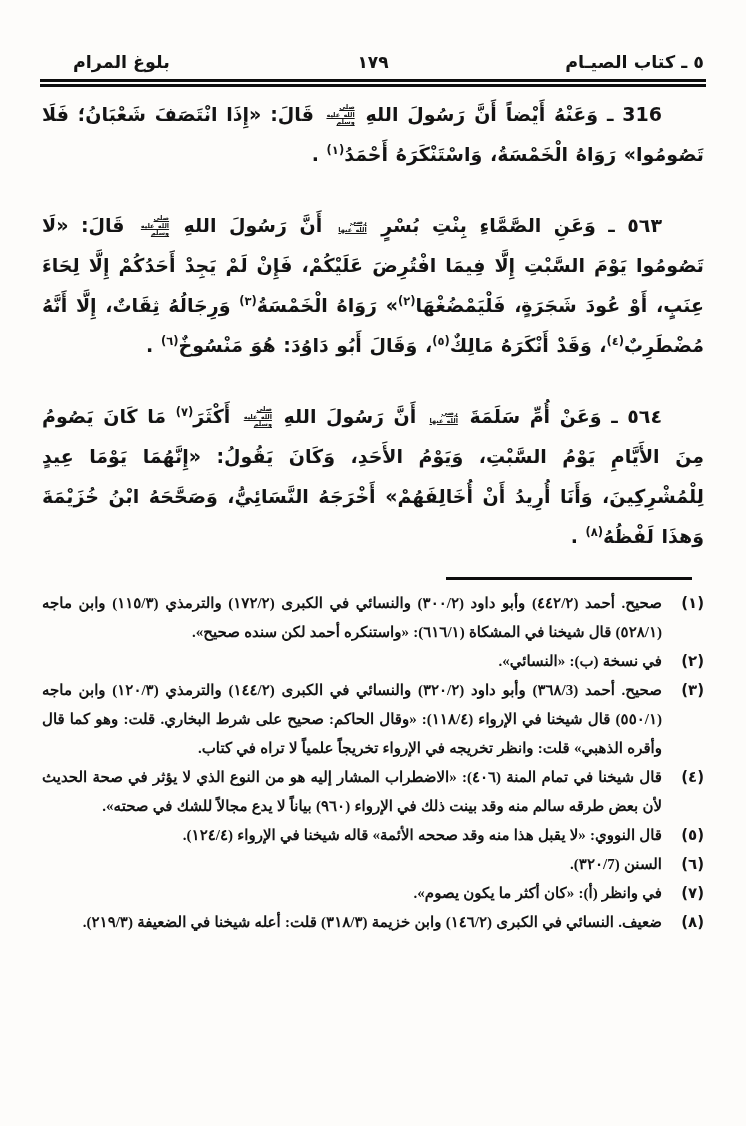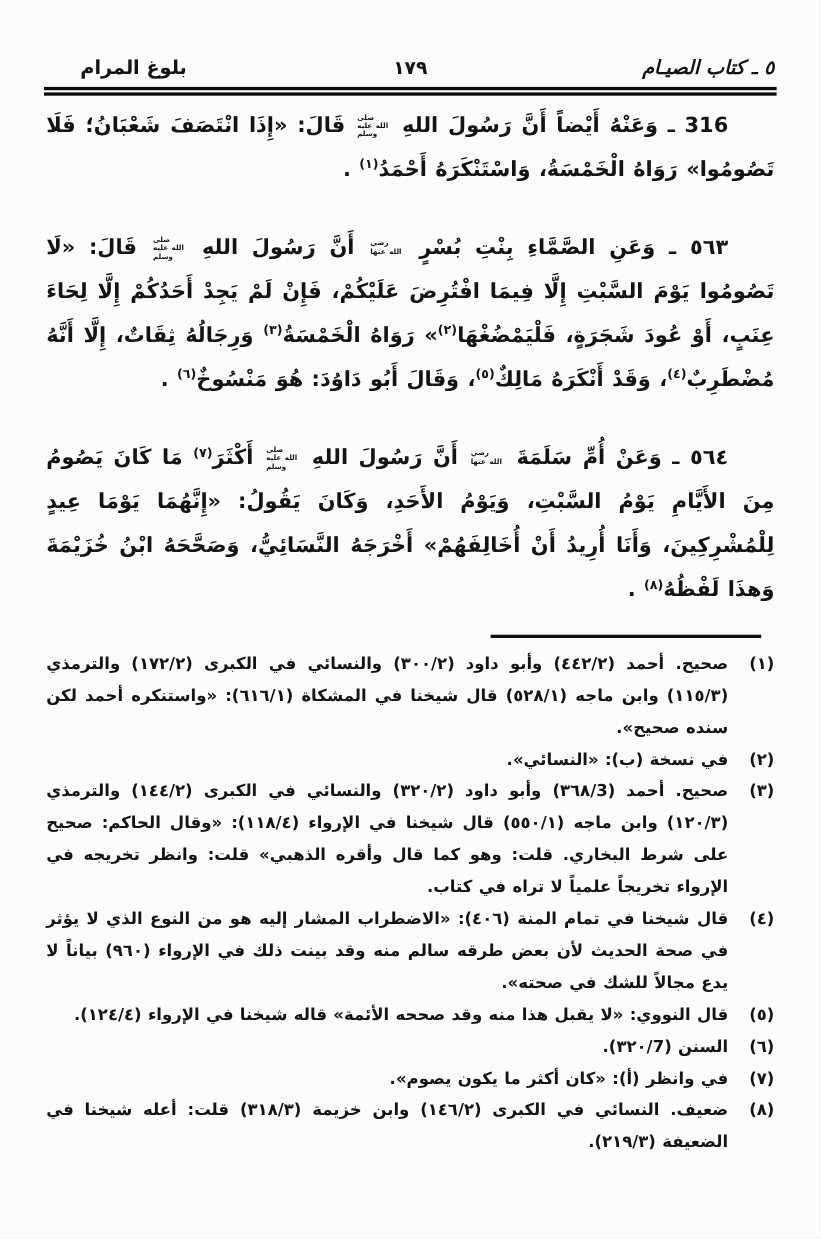--- a/index.html
+++ b/index.html
@@ -20,21 +20,21 @@
 
   
   .header{
     display:grid;
     grid-template-columns:1fr auto 1fr;
     align-items:baseline;
     font-weight:700;
     font-size:17.5px;
     letter-spacing:0;
   }
-  .header-right{ justify-self:start;font-style:italic; }
+  .header-right{ justify-self:start; }
   .header-center{ justify-self:center; font-size:17px;text-align:right; }
   .header-left{ justify-self:end; margin-left:31px; }
 
   .double-rule{
     height:3px;
     background:#0d0d0d;
     margin:7px -2px 0 -2px;
     box-shadow:0 5px 0 #0d0d0d;
   }
 
@@ -57,42 +57,43 @@
     font-weight:700;
     vertical-align:7px;
     line-height:0;
     text-indent:0;
   }
   .hon{
     display:inline-block;
     width:30px;
     font-size:6.5px;
     line-height:1.15;
-    text-align:left;
+    text-align:right;
     vertical-align:middle;
     font-weight:700;
     margin:0 2px;
     text-indent:0;
+    text-decoration:underline;
   }
 
   
   .fn-divider{
     width:246px;
     height:3px;
     background:#0d0d0d;
     margin:21px 12px 9px auto;
   }
   .footnotes{
     font-size:15px;
     font-weight:700;
     line-height:29px;
   }
   .fn{ display:flex; align-items:flex-start; }
   .fn-num{ flex:0 0 42px; }
-  .fn-body{ flex:1 1 auto; text-align:justify; word-spacing:0.5px; }
+  .fn-body{ flex:1 1 auto; text-align:justify; word-spacing:0.5px;font-family:Liberation Serif, serif; }
 </style>
 </head>
 <body>
 
 <div class="page">
   <div class="inner">
 
     <div class="header">
       <span class="header-right">٥ ـ كتاب الصيـام</span>
       <span class="header-center">١٧٩</span>

